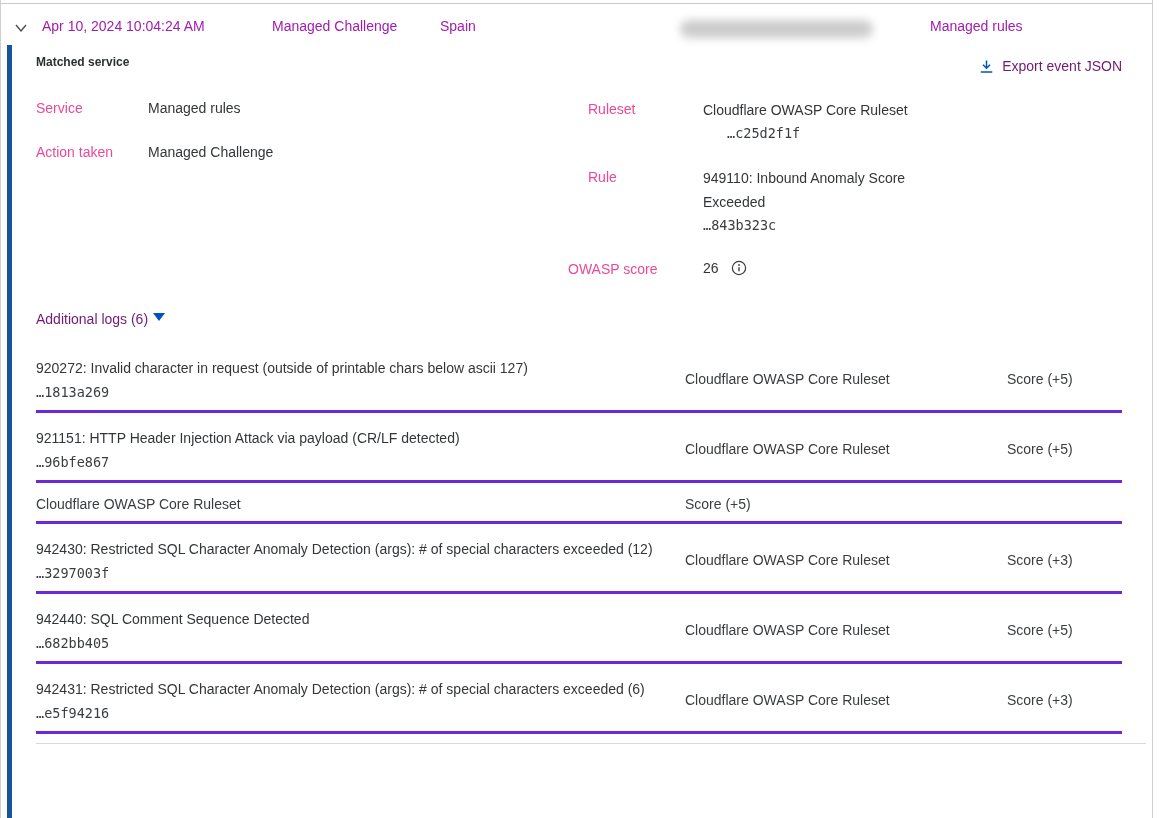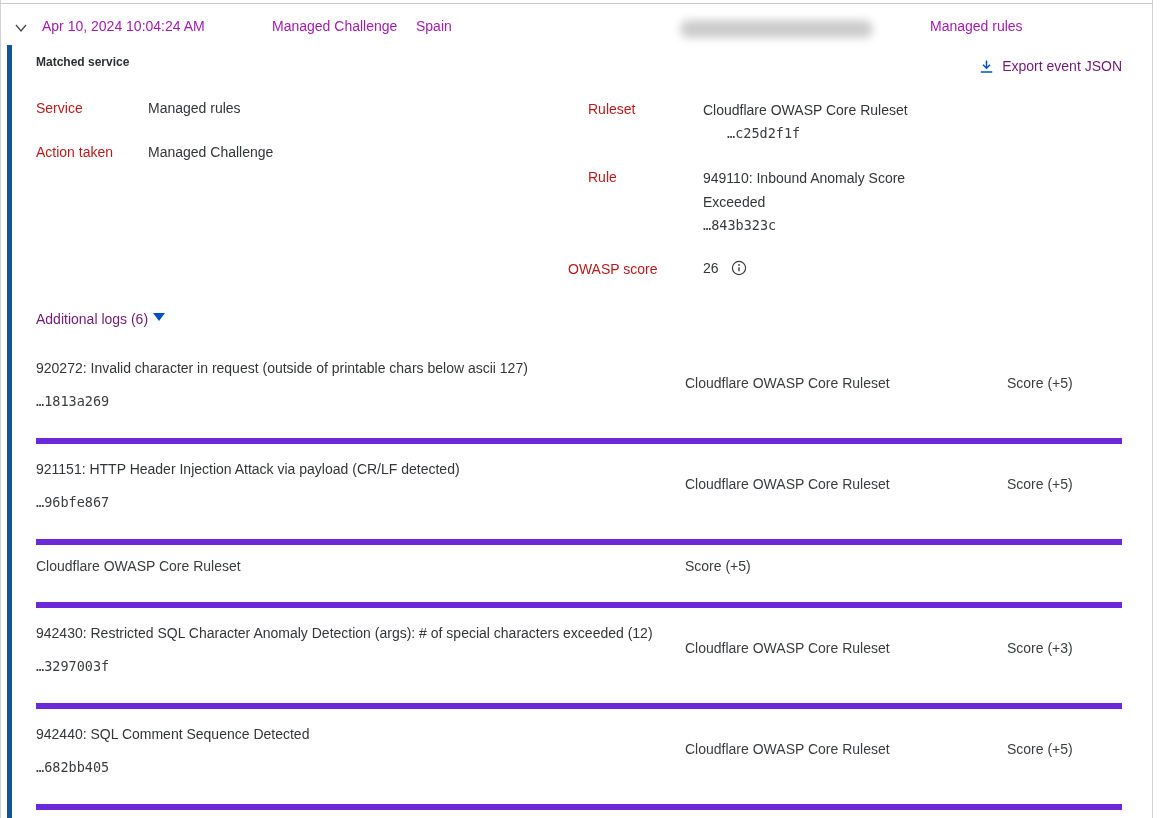--- a/index.html
+++ b/index.html
@@ -14,54 +14,54 @@
   .win-border-left  { position:absolute; left:0; top:0; bottom:0; width:1px; background:#d0d0d0; }
   .win-border-right { position:absolute; left:1152px; top:0; bottom:0; width:1px; background:#d0d0d0; }
   .top-line         { position:absolute; left:0; top:3px; width:1153px; height:1px; background:#c9c9c9; }
 
   
   .event-header { position:absolute; left:0; top:4px; width:1152px; height:41px; cursor:pointer; }
   .event-header span { position:absolute; top:14px; white-space:nowrap; color:#a21caf; }
   .chevron { position:absolute; left:14px; top:17px !important; width:14px; height:14px; }
   .hdr-ts      { left:42px; }
   .hdr-action  { left:272px; }
-  .hdr-country { left:416px; }
+  .hdr-country { left:440px; }
   .hdr-service { left:930px; }
   .redacted { position:absolute; left:680px; top:16px !important; width:193px; height:18px;
               background:#8f8f8f; opacity:.45; border-radius:9px; filter:blur(4px); }
 
   
   .blue-bar { position:absolute; left:7px; top:45px; bottom:0; width:5px; background:#16539b; }
   .panel { position:absolute; left:36px; top:45px; width:1086px; }
 
   .fields-area { position:relative; height:298px; }
   .panel-title { position:absolute; left:0; top:10px; font-size:12px; font-weight:700; color:#2d3032; }
 
   a.link { color:#701a75; cursor:pointer; }
   .export-link { position:absolute; right:0; top:13px; display:flex; align-items:center; gap:8px; }
   .export-link svg { display:block; }
 
-  .field-label { position:absolute; color:#b91c1c; white-space:nowrap; }
+  .field-label { position:absolute; color:#ec4899; white-space:nowrap; }
   .field-value { position:absolute; color:#333638; white-space:nowrap; }
   .rt-value { white-space:normal; width:240px; line-height:24px; }
   .hash { font-family:"DejaVu Sans Mono","Liberation Mono",monospace; font-size:13.5px; color:#3a3d3f; }
 
   .owasp-wrap { position:absolute; left:667px; top:215px; display:flex; align-items:center; gap:12px; }
   .info-icon { display:inline-block; width:16px; height:16px; cursor:pointer; }
 
   .addlogs-link { position:absolute; left:0; top:266px; display:inline-flex; align-items:flex-start; }
   .caret-down { width:0; height:0; border-left:6px solid transparent; border-right:6px solid transparent;
                 border-top:8px solid #0051c3; margin-left:5px; margin-top:2px; }
 
   
   .log-table { width:1086px; }
-  .log-row { display:grid; grid-template-columns:649px 322px 115px; border-bottom:6px solid #6d28d9;
-             padding:13px 0 28px 0; }
+  .log-row { display:grid; grid-template-columns:649px 322px 115px; border-bottom:3px solid #6d28d9;
+             padding:13px 0 9px 0; }
   .cell-desc  { line-height:24px; color:#333638; padding-right:14px; }
-  .cell-desc .hash { display:block; line-height:18px; margin-top:12px; }
+  .cell-desc .hash { display:block; line-height:18px; margin-top:3px; }
   .cell-ruleset { align-self:center; color:#3a3d3f; }
   .cell-score   { align-self:center; color:#3a3d3f; }
 
   .next-row-line { margin-top:9px; width:1110px; height:1px; background:#d9d9d9; }
 </style>
 </head>
 <body>
 
 <div class="viewport">
   <div class="win-border-left"></div>
@@ -159,20 +159,24 @@
   <div class="log-row">
     <div class="cell-desc">
       <span>942440: SQL Comment Sequence Detected</span>
       <span class="hash">…682bb405</span>
     </div>
     <div class="cell-ruleset">Cloudflare OWASP Core Ruleset</div>
     <div class="cell-score">Score (+5)</div>
   </div>
 
   <div class="log-row">
+    <div class="cell-desc">
+      <span>942431: Restricted SQL Character Anomaly Detection (args): # of special characters exceeded (6)</span>
+      <span class="hash">…e5f94216</span>
+    </div>
     <div class="cell-ruleset">Cloudflare OWASP Core Ruleset</div>
     <div class="cell-score">Score (+3)</div>
   </div>
 </div>
 
     <div class="next-row-line"></div>
   </div>
 </div>
 
 </body></html>

